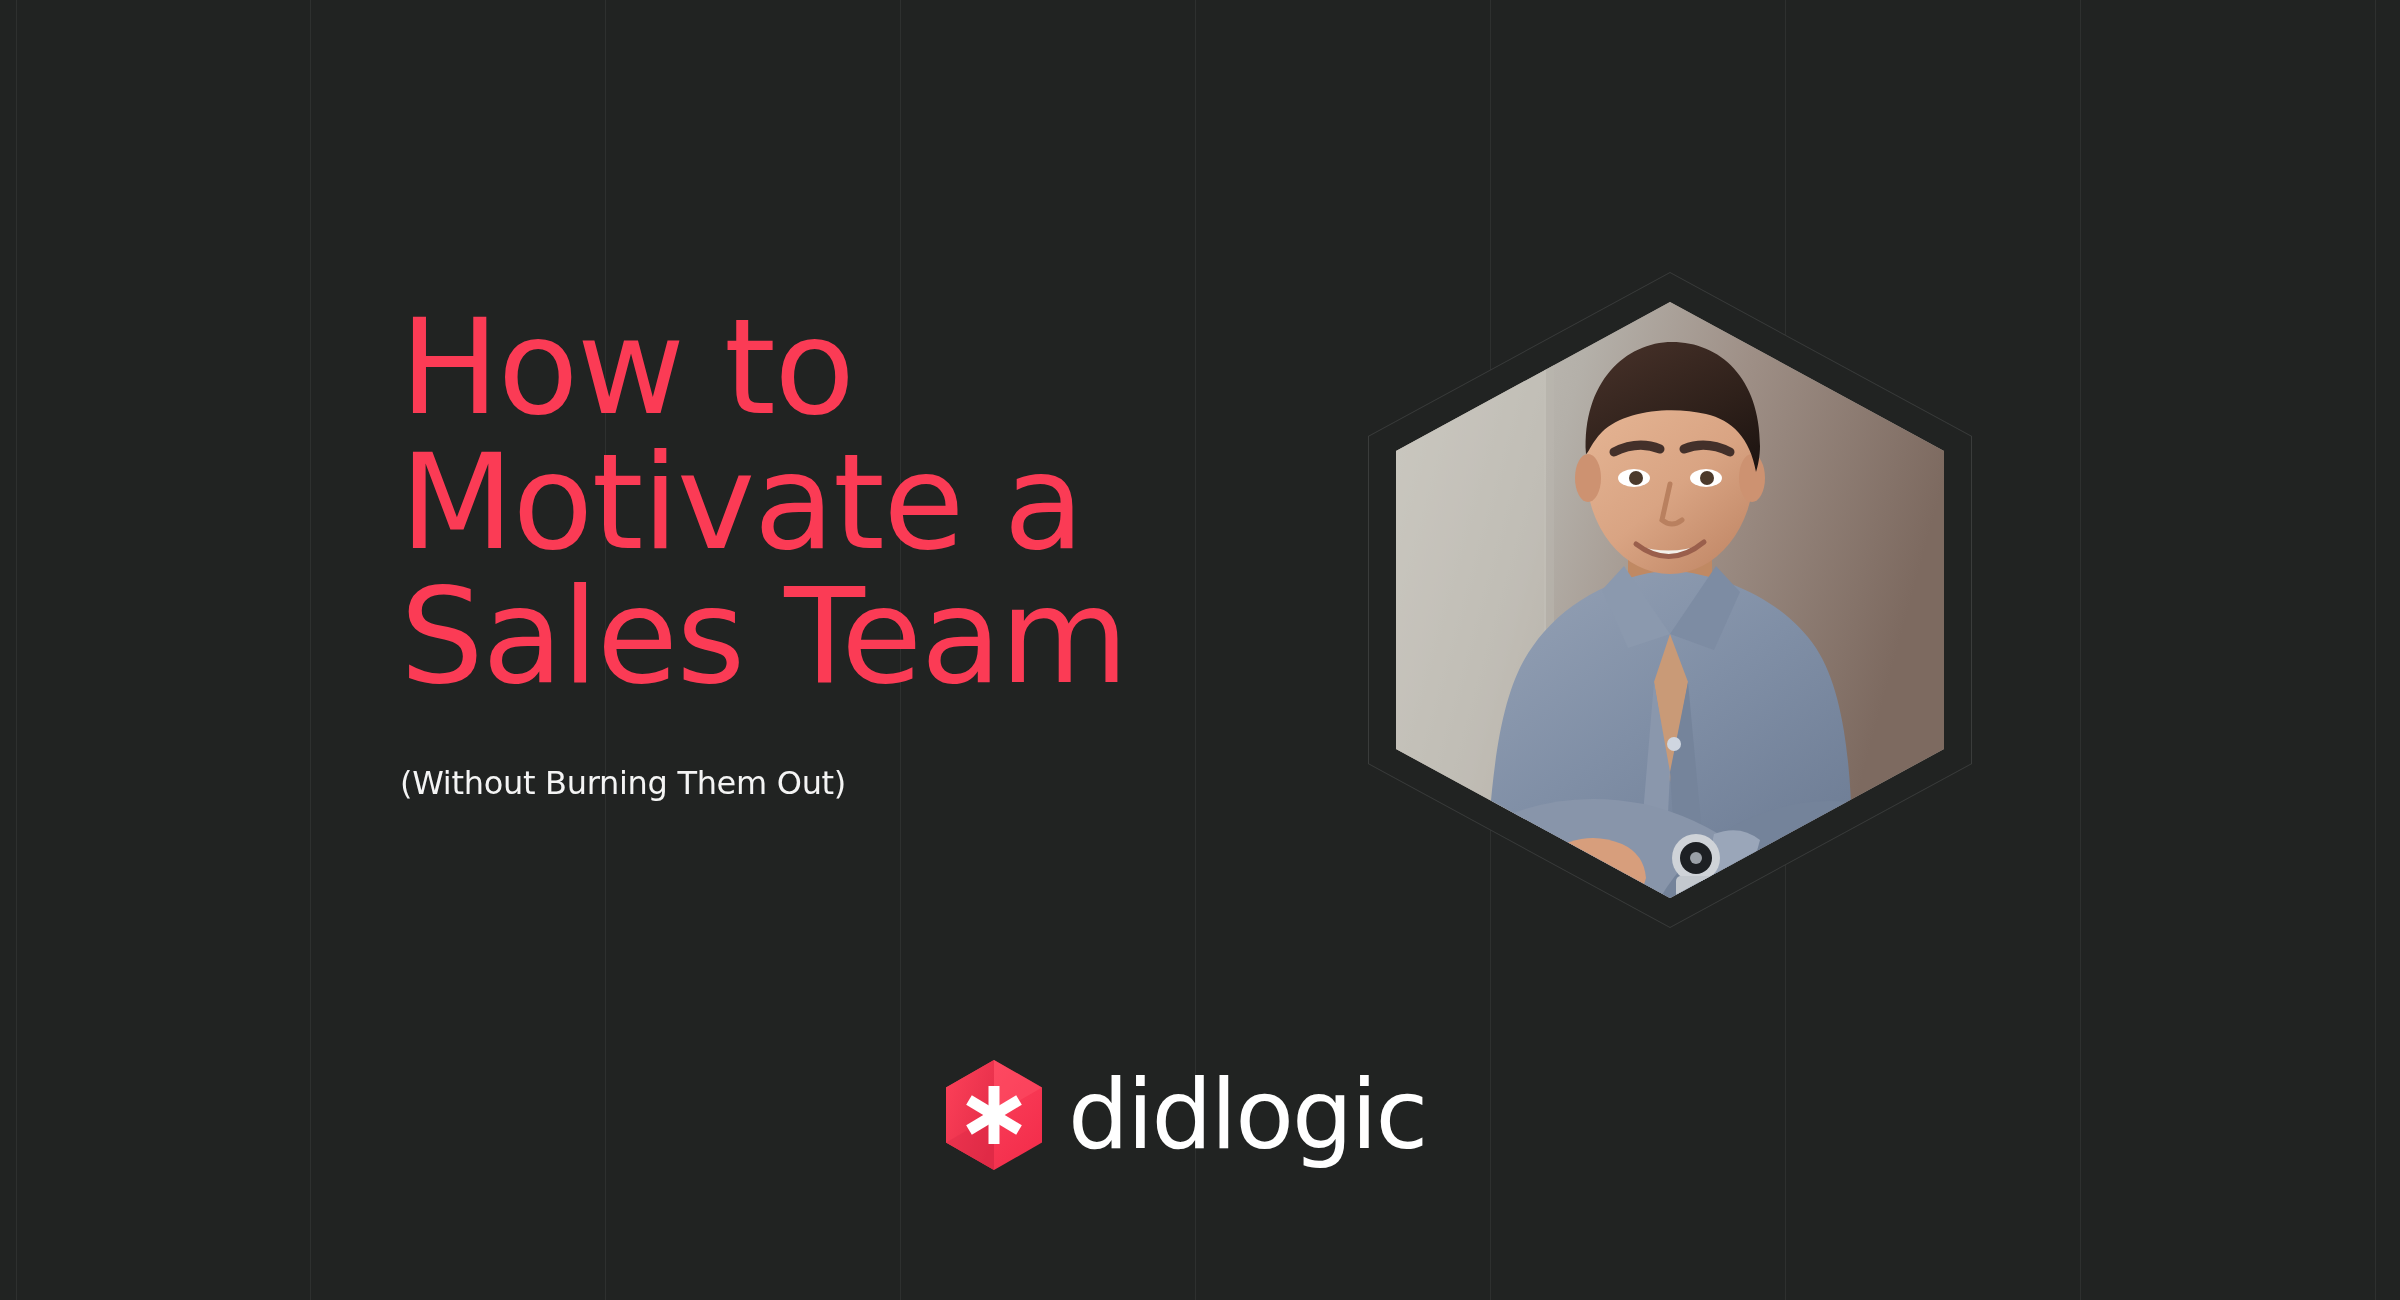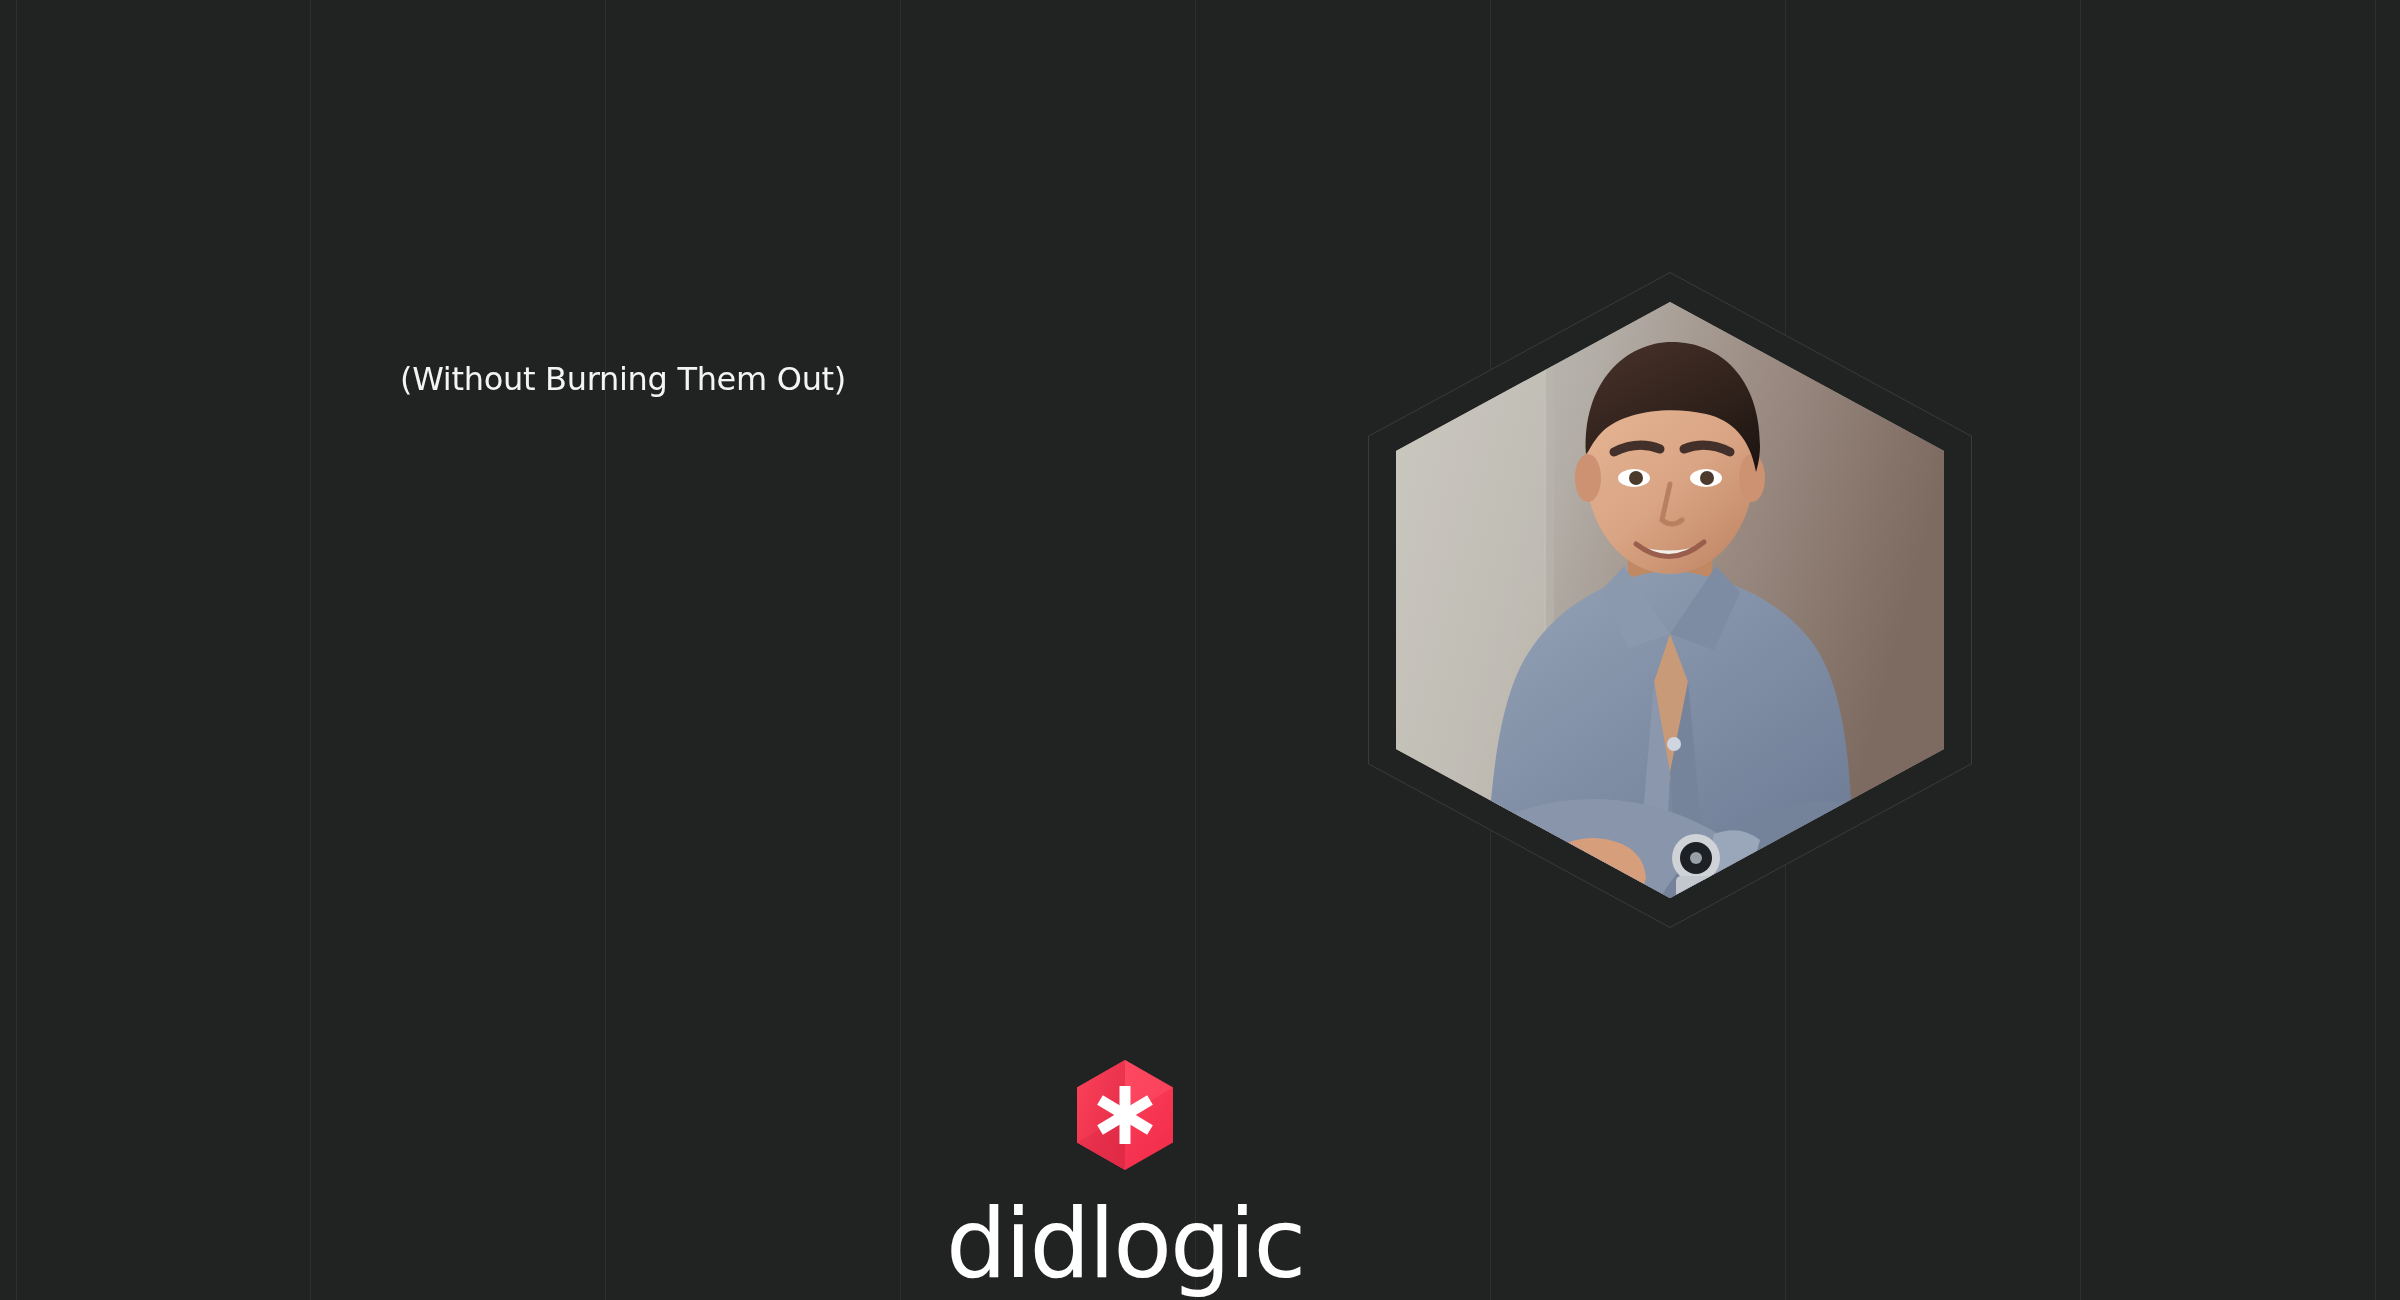--- a/index.html
+++ b/index.html
@@ -97,21 +97,20 @@
   .hex-photo svg { display: block; width: 100%; height: 100%; }
 
   
   .logo {
     position: absolute;
     left: 946px;
     top: 1060px;
     display: flex;
     align-items: center;
     gap: 26px;
-    flex-direction: column;
   }
   .logo-mark { width: 96px; height: 110px; display: block; }
   .logo-word {
     color: #ffffff;
     font-family: "DejaVu Sans", sans-serif;
     font-weight: 400;
     font-size: 96px;
     letter-spacing: -2px;
     line-height: 1;
   }
@@ -127,20 +126,23 @@
     <div class="grid-line" style="left:605px"></div>
     <div class="grid-line" style="left:900px"></div>
     <div class="grid-line" style="left:1195px"></div>
     <div class="grid-line" style="left:1490px"></div>
     <div class="grid-line" style="left:1785px"></div>
     <div class="grid-line" style="left:2080px"></div>
     <div class="grid-line" style="left:2375px"></div>
   </div>
 
   <div class="headline-block">
+    <h1 class="headline">How to
+Motivate a
+Sales Team</h1>
     <p class="subtitle">(Without Burning Them Out)</p>
   </div>
 
   <div class="portrait-wrap">
     <div class="hex-outline"></div>
     <div class="hex-outline-inner"></div>
     <div class="hex-photo">
       <svg viewBox="0 0 548 596" preserveAspectRatio="xMidYMid slice" aria-hidden="true">
         <defs>
           <linearGradient id="bgWall" x1="0" y1="0" x2="1" y2="0.3">

